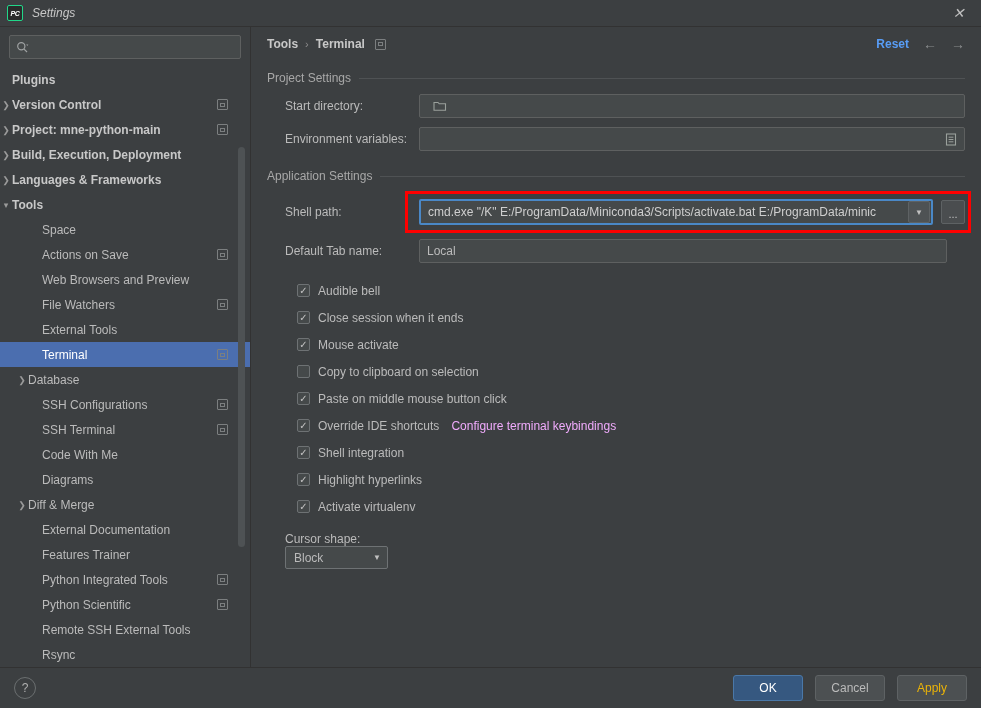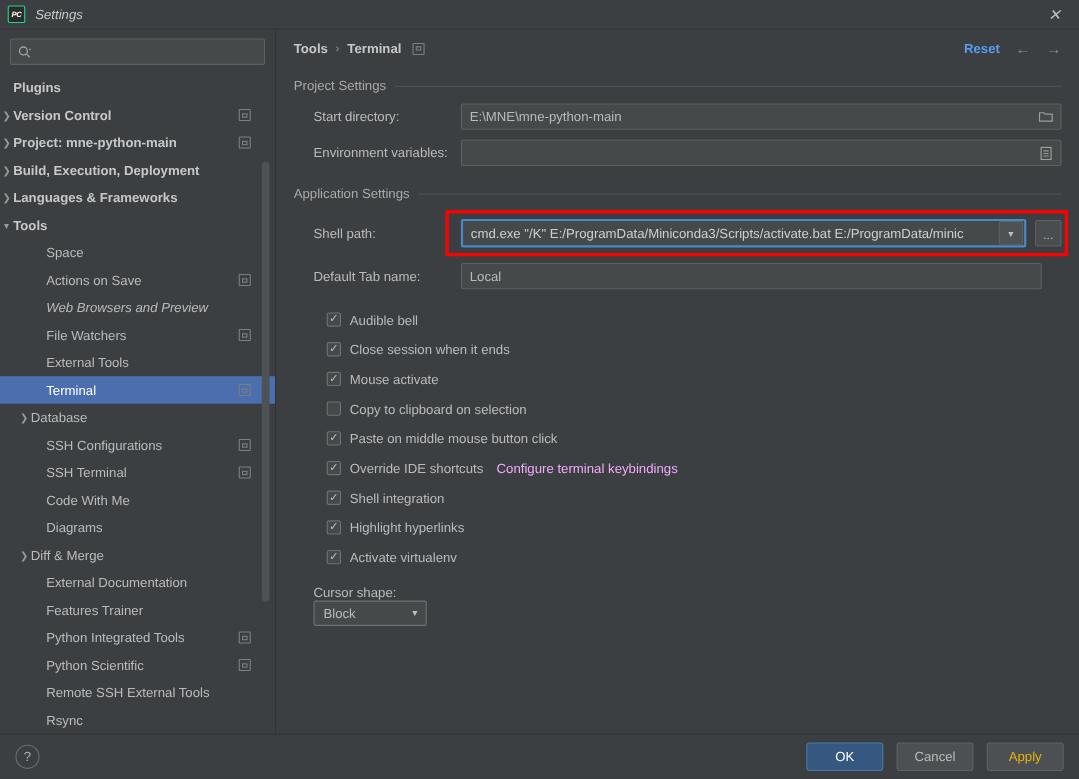--- a/index.html
+++ b/index.html
@@ -305,21 +305,21 @@
           <span class="arrow"></span>
           <span class="lbl">Space</span>
         </div>
         <div class="tree-item" style="padding-left: 30px;">
           <span class="arrow"></span>
           <span class="lbl">Actions on Save</span>
           <span class="cfg-ico">
             <i></i>
           </span>
         </div>
-        <div class="tree-item" style="padding-left: 30px; font-style: italic;">
+        <div class="tree-item" style="padding-left: 30px;">
           <span class="arrow"></span>
           <span class="lbl">Web Browsers and Preview</span>
         </div>
         <div class="tree-item" style="padding-left: 30px;">
           <span class="arrow"></span>
           <span class="lbl">File Watchers</span>
           <span class="cfg-ico">
             <i></i>
           </span>
         </div>
@@ -414,21 +414,20 @@
     </div>
 
     <div class="section-head">
       <span class="t">Project Settings</span>
       <span class="rule"></span>
     </div>
 
     <div class="field-row">
       <span class="field-label">Start directory:</span>
       <div class="tf">
-        <span class="val">E:\MNE\mne-python-main</span>
         <span class="trail">
           <svg width="14" height="12" viewBox="0 0 14 12">
             <path d="M1 2.5 h4 l1.2 1.3 h6.3 v6.4 h-11.5 z" fill="none" stroke="#9aa09c" stroke-width="1.1"></path>
           </svg>
         </span>
       </div>
     </div>
 
     <div class="field-row">
       <span class="field-label">Environment variables:</span>

